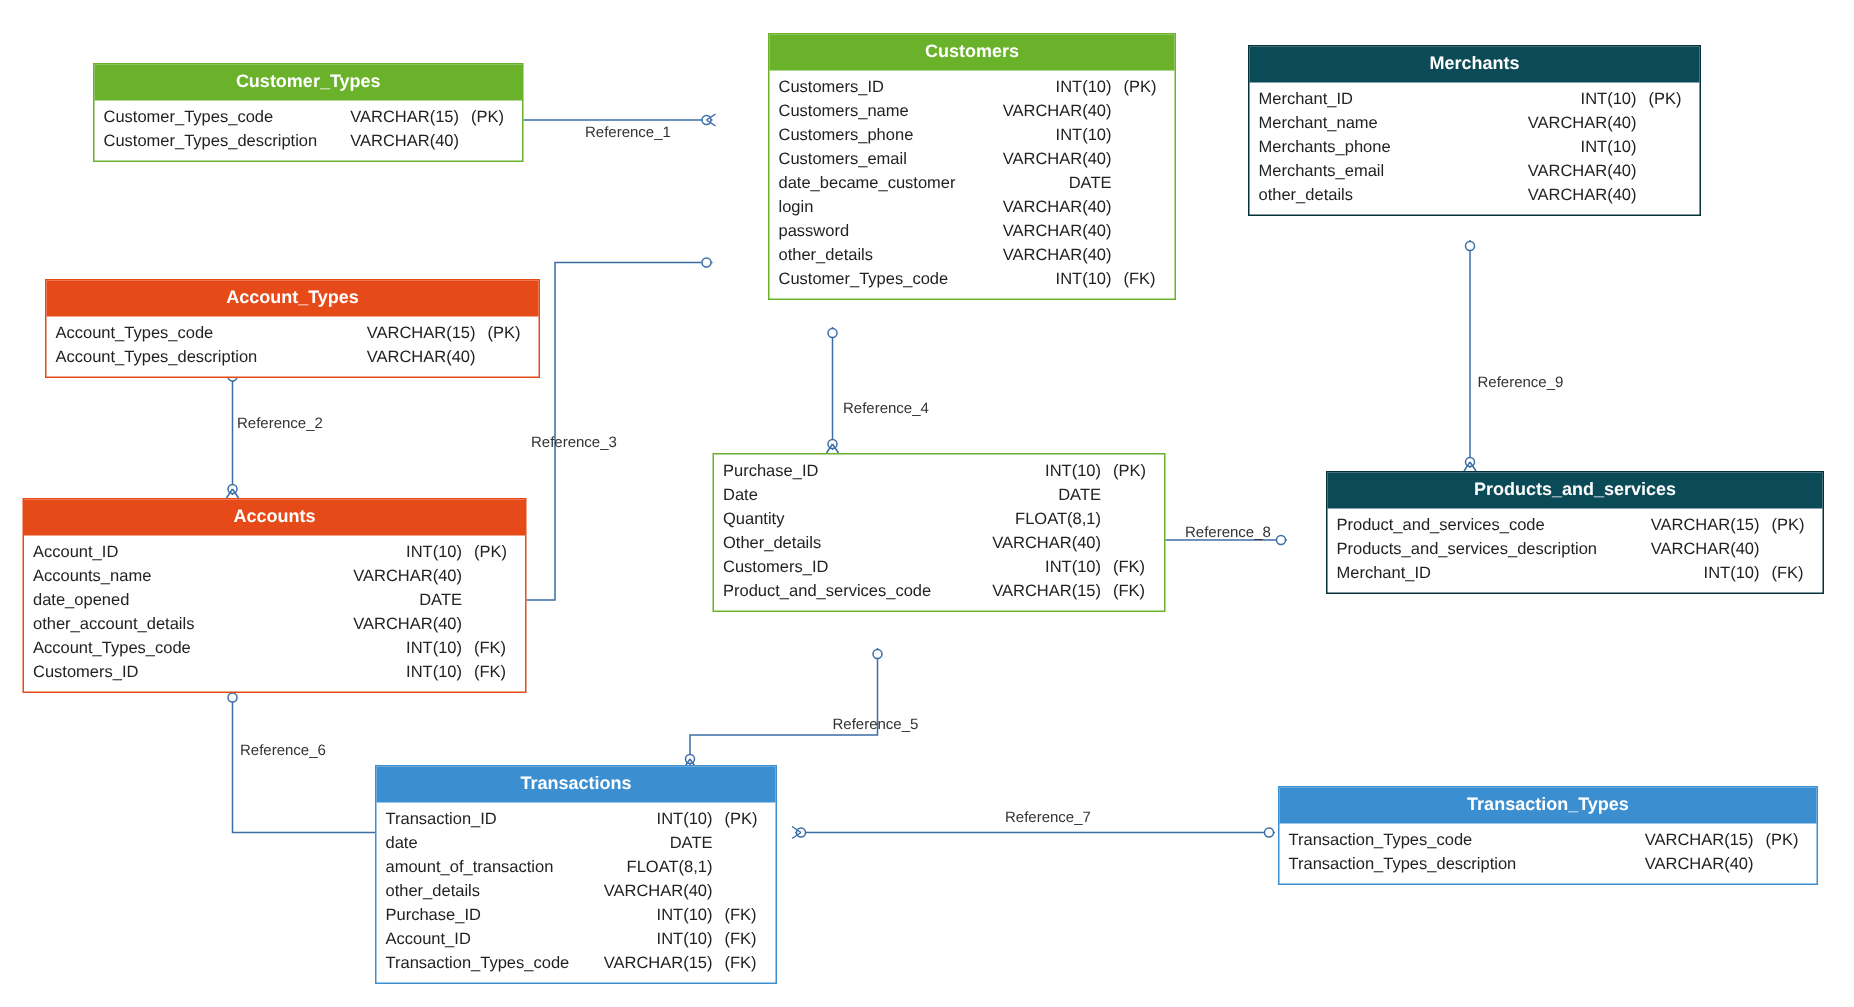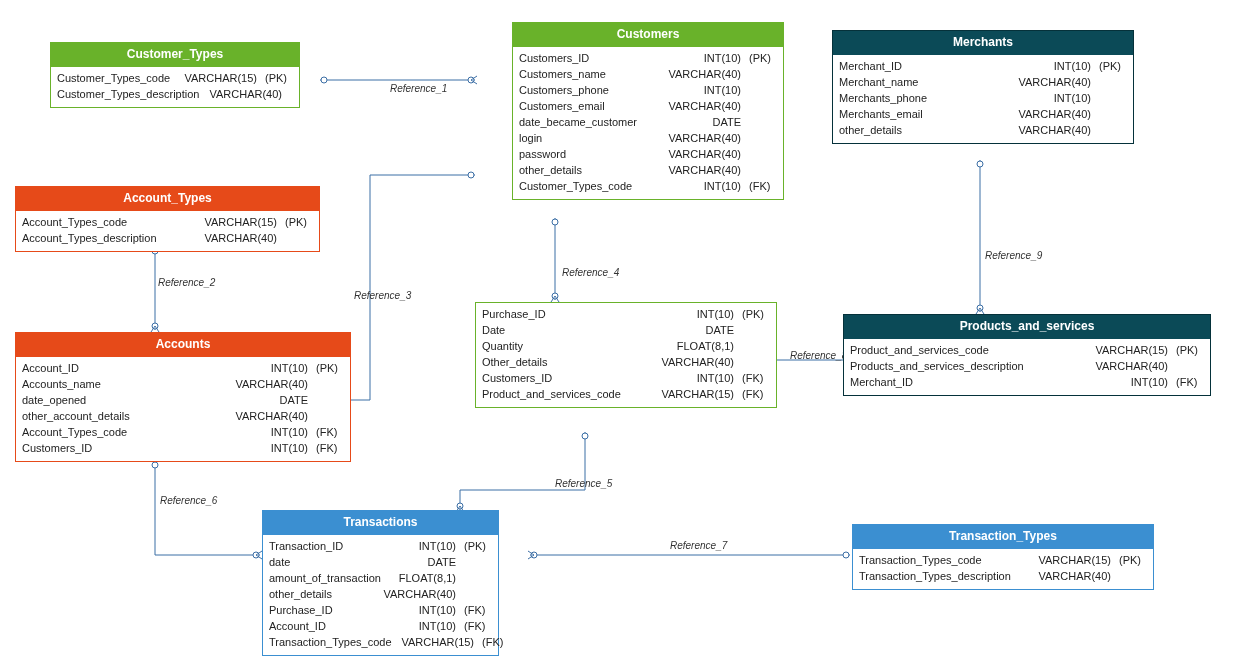--- a/index.html
+++ b/index.html
@@ -44,21 +44,20 @@
     left:0;top:0;
     width:1236px;height:671px;
     pointer-events:none;
   }
   .ref-label{
     position:absolute;
     font-size:10px;
     color:#333;
     background:transparent;
     white-space:nowrap;
-    font-style:italic;
   }
   
   .t-green {border-color:#69b22a;margin-left:35px;}
   .t-green .entity-header{background:#69b22a;}
   .t-orange{border-color:#e64a19;}
   .t-orange .entity-header{background:#e64a19;}
   .t-teal  {border-color:#05313a;}
   .t-teal  .entity-header{background:#0b4a57;}
   .t-blue  {border-color:#3b8fd1;}
   .t-blue  .entity-header{background:#3b8fd1;}
@@ -121,37 +120,37 @@
 <div class="ref-label" style="left:390px;top:83px">Reference_1</div>
 <div class="ref-label" style="left:158px;top:277px">Reference_2</div>
 <div class="ref-label" style="left:354px;top:290px">Reference_3</div>
 <div class="ref-label" style="left:562px;top:267px">Reference_4</div>
 <div class="ref-label" style="left:555px;top:478px">Reference_5</div>
 <div class="ref-label" style="left:160px;top:495px">Reference_6</div>
 <div class="ref-label" style="left:670px;top:540px">Reference_7</div>
 <div class="ref-label" style="left:790px;top:350px">Reference_8</div>
 <div class="ref-label" style="left:985px;top:250px">Reference_9</div>
 
-<div class="entity t-green" style="left:15px;top:42px;width:250px">
+<div class="entity t-green" style="left:27px;top:42px;width:287px">
   <div class="entity-header">Customer_Types</div>
   <div class="entity-body">
     <div class="row">
         <span class="col-name">Customer_Types_code</span>
         <span class="col-type">VARCHAR(15)</span>
         <span class="col-key">(PK)</span>
       </div>
     <div class="row">
         <span class="col-name">Customer_Types_description</span>
         <span class="col-type">VARCHAR(40)</span>
         <span class="col-key"></span>
       </div>
   </div>
 </div>
 
-<div class="entity t-orange" style="left:15px;top:186px;width:305px">
+<div class="entity t-orange" style="left:30px;top:186px;width:330px">
   <div class="entity-header">Account_Types</div>
   <div class="entity-body">
     <div class="row">
         <span class="col-name">Account_Types_code</span>
         <span class="col-type">VARCHAR(15)</span>
         <span class="col-key">(PK)</span>
       </div>
     <div class="row">
         <span class="col-name">Account_Types_description</span>
         <span class="col-type">VARCHAR(40)</span>
@@ -306,42 +305,42 @@
         <span class="col-key"></span>
       </div>
     <div class="row">
         <span class="col-name">other_details</span>
         <span class="col-type">VARCHAR(40)</span>
         <span class="col-key"></span>
       </div>
   </div>
 </div>
 
-<div class="entity t-teal" style="left:843px;top:314px;width:368px">
+<div class="entity t-teal" style="left:884px;top:314px;width:332px">
   <div class="entity-header">Products_and_services</div>
   <div class="entity-body">
     <div class="row">
         <span class="col-name">Product_and_services_code</span>
         <span class="col-type">VARCHAR(15)</span>
         <span class="col-key">(PK)</span>
       </div>
     <div class="row">
         <span class="col-name">Products_and_services_description</span>
         <span class="col-type">VARCHAR(40)</span>
         <span class="col-key"></span>
       </div>
     <div class="row">
         <span class="col-name">Merchant_ID</span>
         <span class="col-type">INT(10)</span>
         <span class="col-key">(FK)</span>
       </div>
   </div>
 </div>
 
-<div class="entity t-blue" style="left:262px;top:510px;width:237px">
+<div class="entity t-blue" style="left:250px;top:510px;width:268px">
   <div class="entity-header">Transactions</div>
   <div class="entity-body">
     <div class="row">
         <span class="col-name">Transaction_ID</span>
         <span class="col-type">INT(10)</span>
         <span class="col-key">(PK)</span>
       </div>
     <div class="row">
         <span class="col-name">date</span>
         <span class="col-type">DATE</span>
@@ -368,21 +367,21 @@
         <span class="col-key">(FK)</span>
       </div>
     <div class="row">
         <span class="col-name">Transaction_Types_code</span>
         <span class="col-type">VARCHAR(15)</span>
         <span class="col-key">(FK)</span>
       </div>
   </div>
 </div>
 
-<div class="entity t-blue" style="left:852px;top:524px;width:302px">
+<div class="entity t-blue" style="left:852px;top:524px;width:360px">
   <div class="entity-header">Transaction_Types</div>
   <div class="entity-body">
     <div class="row">
         <span class="col-name">Transaction_Types_code</span>
         <span class="col-type">VARCHAR(15)</span>
         <span class="col-key">(PK)</span>
       </div>
     <div class="row">
         <span class="col-name">Transaction_Types_description</span>
         <span class="col-type">VARCHAR(40)</span>

